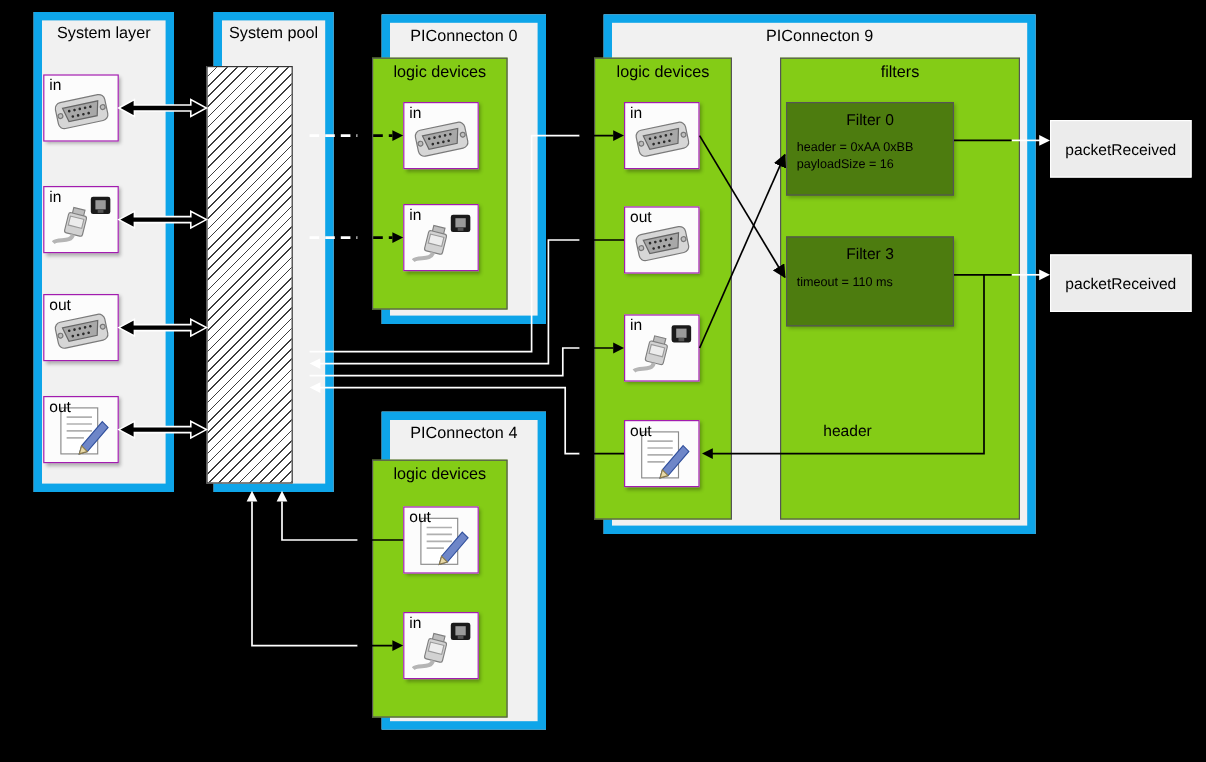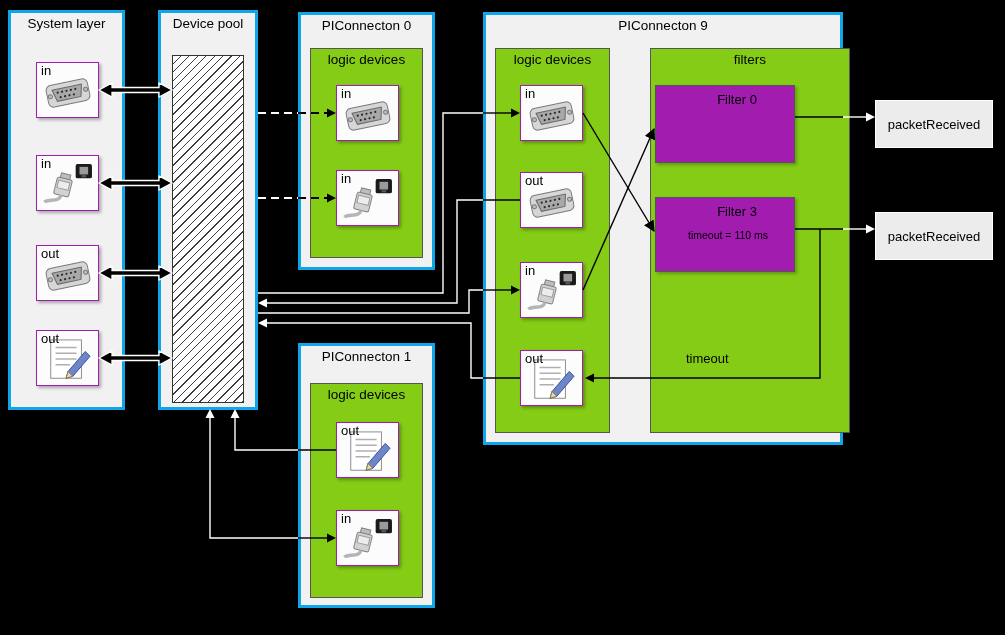--- a/index.html
+++ b/index.html
@@ -1,29 +1,29 @@
 <!DOCTYPE html>
 <html><head>
 <meta charset="utf-8">
 <style>
   html,body{margin:0;padding:0;background:#000;}
   .canvas{position:relative;width:1005px;height:635px;background:#000;
           font-family:"Liberation Sans", sans-serif;color:#000;overflow:hidden;}
-  .panel{position:absolute;background:#f1f1f1;border:3px solid #0ea5e9;box-sizing:border-box;}
+  .panel{position:absolute;background:#f1f1f1;border:7px solid #0ea5e9;box-sizing:border-box;margin-left:20px;}
   .section{position:absolute;background:#84cc16;border:1px solid #555;box-sizing:border-box;}
   .ptitle{position:absolute;top:3px;left:0;right:0;text-align:center;font-size:13.5px;}
   .node{position:absolute;width:63px;height:56px;background:#fcfcfc;border:1px solid #a21caf;
         box-shadow:2px 2px 3px rgba(0,0,0,.30);box-sizing:border-box;}
   .node-label{position:absolute;top:0;left:4px;font-size:13px;z-index:2;}
   .node-icon{position:absolute;left:3px;top:7px;width:56px;height:46px;}
   .hatch{position:absolute;left:172px;top:55px;width:72px;height:348px;box-sizing:border-box;
          background-color:#fff;border:1px solid #333;
          background-image:repeating-linear-gradient(135deg,transparent 0 5px,#3c3c3c 5px 6px);}
-  .filter{position:absolute;background:#a21caf;border:1px solid #555;box-sizing:border-box;
-          box-shadow:2px 2px 3px rgba(0,0,0,.25);text-align:center;padding-left:24px;}
+  .filter{position:absolute;background:#4d7c0f;border:1px solid #555;box-sizing:border-box;
+          box-shadow:2px 2px 3px rgba(0,0,0,.25);text-align:center;}
   .ftitle{margin-top:6px;font-size:13px;}
   .fparams{text-align:left;margin:9px 0 0 8px;font-size:10.5px;line-height:14px;}
   .event{position:absolute;width:118px;height:48px;background:#ececec;border:1px solid #fff;
          box-sizing:border-box;display:flex;align-items:center;justify-content:center;font-size:13px;}
   .floating-label{position:absolute;font-size:13px;}
   .connectors{position:absolute;left:0;top:0;pointer-events:none;}
 </style>
 </head>
 <body>
 
@@ -97,21 +97,21 @@
       </svg>
   </div>
   <div class="node" style="left:36px;top:330px">
     <span class="node-label">out</span>
     <svg class="node-icon" viewBox="0 0 56 48">
         <use href="#ic-script"></use>
       </svg>
   </div>
 
   <div class="panel" style="left:158px;top:10px;width:100px;height:400px">
-    <div class="ptitle">Device pool</div>
+    <div class="ptitle">System pool</div>
   </div>
   <div class="hatch"></div>
 
   <div class="panel" style="left:298px;top:12px;width:137px;height:258px">
     <div class="ptitle">PIConnecton 0</div>
   </div>
   <div class="section" style="left:310px;top:48px;width:113px;height:210px">
     <div class="ptitle">logic devices</div>
   </div>
   <div class="node" style="left:336px;top:85px">
@@ -121,21 +121,21 @@
       </svg>
   </div>
   <div class="node" style="left:336px;top:170px">
     <span class="node-label">in</span>
     <svg class="node-icon" viewBox="0 0 56 48">
         <use href="#ic-eth"></use>
       </svg>
   </div>
 
   <div class="panel" style="left:298px;top:343px;width:137px;height:265px">
-    <div class="ptitle">PIConnecton 1</div>
+    <div class="ptitle">PIConnecton 4</div>
   </div>
   <div class="section" style="left:310px;top:383px;width:113px;height:215px">
     <div class="ptitle">logic devices</div>
   </div>
   <div class="node" style="left:336px;top:422px">
     <span class="node-label">out</span>
     <svg class="node-icon" viewBox="0 0 56 48">
         <use href="#ic-script"></use>
       </svg>
   </div>
@@ -176,29 +176,33 @@
   </div>
   <div class="node" style="left:520px;top:350px">
     <span class="node-label">out</span>
     <svg class="node-icon" viewBox="0 0 56 48">
         <use href="#ic-script"></use>
       </svg>
   </div>
 
   <div class="filter" style="left:655px;top:85px;width:140px;height:78px">
     <div class="ftitle">Filter 0</div>
+    <div class="fparams">
+      <div>header = 0xAA 0xBB</div>
+      <div>payloadSize = 16</div>
+    </div>
   </div>
   <div class="filter" style="left:655px;top:197px;width:140px;height:75px">
     <div class="ftitle">Filter 3</div>
     <div class="fparams">
       <div>timeout = 110 ms</div>
     </div>
   </div>
 
-  <div class="floating-label" style="left:686px;top:351px">timeout</div>
+  <div class="floating-label" style="left:686px;top:351px">header</div>
 
   <div class="event" style="left:875px;top:100px">packetReceived</div>
   <div class="event" style="left:875px;top:212px">packetReceived</div>
 
   <svg class="connectors" width="1005" height="635" viewBox="0 0 1005 635">
     <defs>
       <marker id="mArr" viewBox="0 0 10 10" refX="9" refY="5" markerWidth="8" markerHeight="8" orient="auto">
         <path d="M0,0 L10,5 L0,10 Z" fill="#000"></path>
       </marker>
     </defs>

